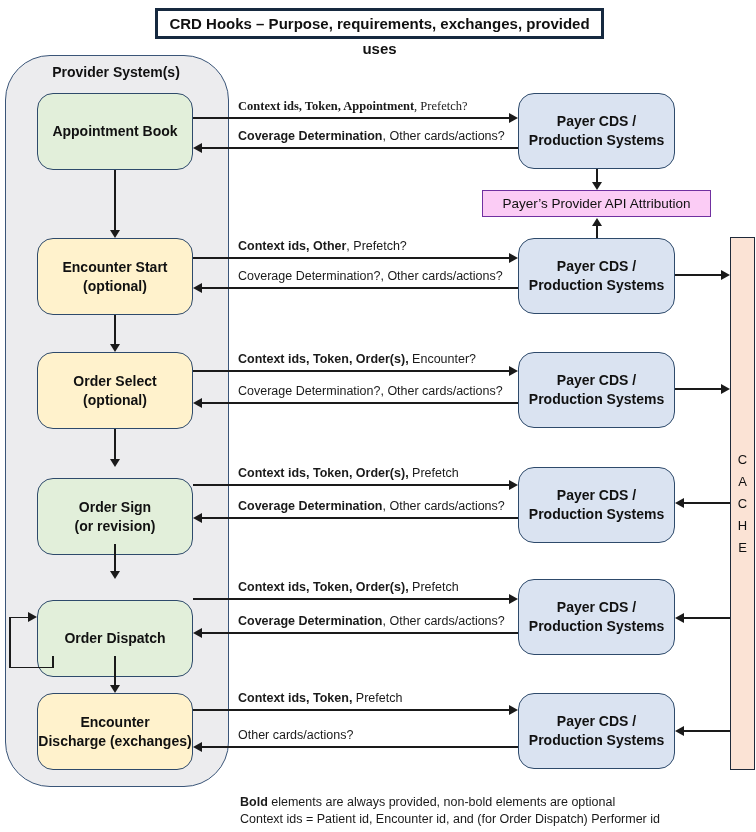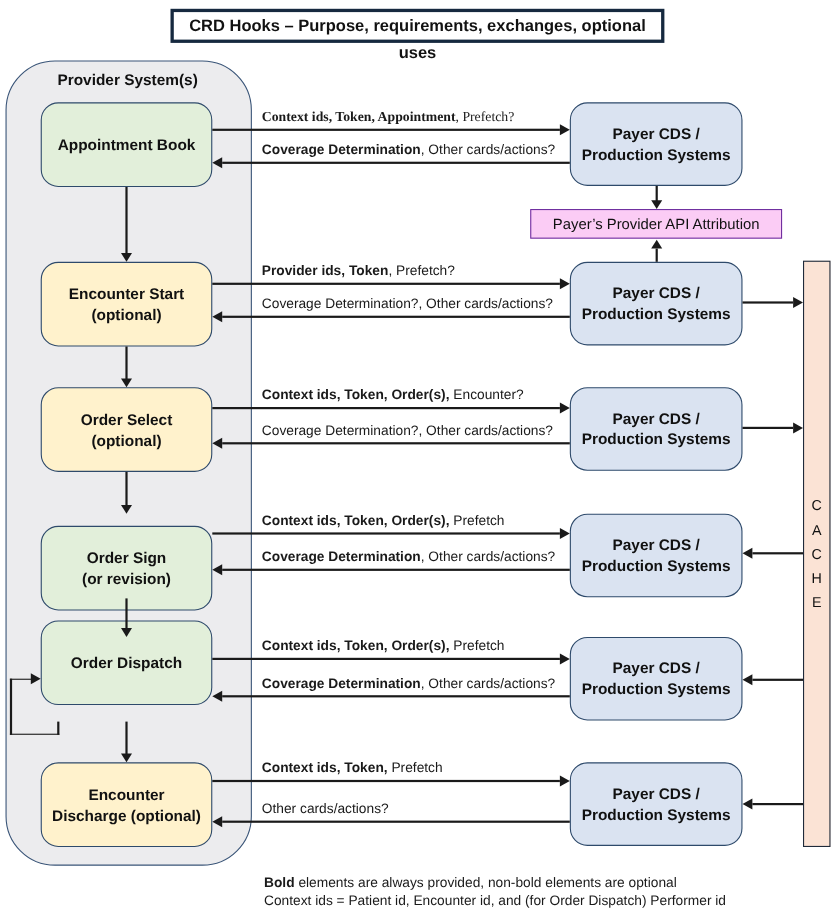--- a/index.html
+++ b/index.html
@@ -45,35 +45,35 @@
     border-left:5px solid transparent;border-right:5px solid transparent;}
   
   .alabel{left:238px;font-size:12.5px;white-space:nowrap;color:#1a1a1a;}
   .alabel b{font-weight:bold;}
   
   .footer{left:240px;font-size:12.5px;white-space:nowrap;color:#1a1a1a;}
 </style>
 </head>
 <body>
 
-<div class="abs title-box">CRD Hooks – Purpose, requirements, exchanges, optional uses</div>
+<div class="abs title-box">CRD Hooks – Purpose, requirements, exchanges, provided uses</div>
 
 <div class="abs provider-container"></div>
 <div class="abs provider-label">Provider System(s)</div>
 
 <div class="abs hookbox green" style="top:93px;">Appointment Book</div>
 <div class="abs hookbox yellow" style="top:238px;">Encounter Start
 (optional)</div>
 <div class="abs hookbox yellow" style="top:352px;">Order Select
 (optional)</div>
 <div class="abs hookbox green" style="top:478px;">Order Sign
 (or revision)</div>
-<div class="abs hookbox green" style="top:564px;">Order Dispatch</div>
+<div class="abs hookbox green" style="top:600px;">Order Dispatch</div>
 <div class="abs hookbox yellow" style="top:693px;">Encounter
-Discharge (optional)</div>
+Discharge (exchanges)</div>
 
 <div class="abs payerbox" style="top:93px;">Payer CDS /
 Production Systems</div>
 <div class="abs payerbox" style="top:238px;">Payer CDS /
 Production Systems</div>
 <div class="abs payerbox" style="top:352px;">Payer CDS /
 Production Systems</div>
 <div class="abs payerbox" style="top:467px;">Payer CDS /
 Production Systems</div>
 <div class="abs payerbox" style="top:579px;">Payer CDS /
@@ -111,21 +111,21 @@
 <div class="abs tri-left" style="left:193px;top:513px;"></div>
 <div class="abs hline" style="left:202px;top:517px;width:316px;"></div>
 <div class="abs tri-left" style="left:193px;top:628px;"></div>
 <div class="abs hline" style="left:202px;top:632px;width:316px;"></div>
 <div class="abs tri-left" style="left:193px;top:742px;"></div>
 <div class="abs hline" style="left:202px;top:746px;width:316px;"></div>
 
 <div class="abs alabel" style="top:99px;font-family:Liberation Serif, serif;"><b>Context ids, Token, Appointment</b><span>, Prefetch?</span></div>
 <div class="abs alabel" style="top:129px;"><b>Coverage Determination</b><span>, Other cards/actions?</span></div>
 
-<div class="abs alabel" style="top:239px;"><b>Provider ids, Token</b><span>, Prefetch?</span></div>
+<div class="abs alabel" style="top:239px;"><b>Context ids, Other</b><span>, Prefetch?</span></div>
 <div class="abs alabel" style="top:269px;"><b></b><span>Coverage Determination?, Other cards/actions?</span></div>
 
 <div class="abs alabel" style="top:352px;"><b>Context ids, Token, Order(s),</b><span> Encounter?</span></div>
 <div class="abs alabel" style="top:384px;"><b></b><span>Coverage Determination?, Other cards/actions?</span></div>
 
 <div class="abs alabel" style="top:466px;"><b>Context ids, Token, Order(s),</b><span> Prefetch</span></div>
 <div class="abs alabel" style="top:499px;"><b>Coverage Determination</b><span>, Other cards/actions?</span></div>
 
 <div class="abs alabel" style="top:580px;"><b>Context ids, Token, Order(s),</b><span> Prefetch</span></div>
 <div class="abs alabel" style="top:614px;"><b>Coverage Determination</b><span>, Other cards/actions?</span></div>

